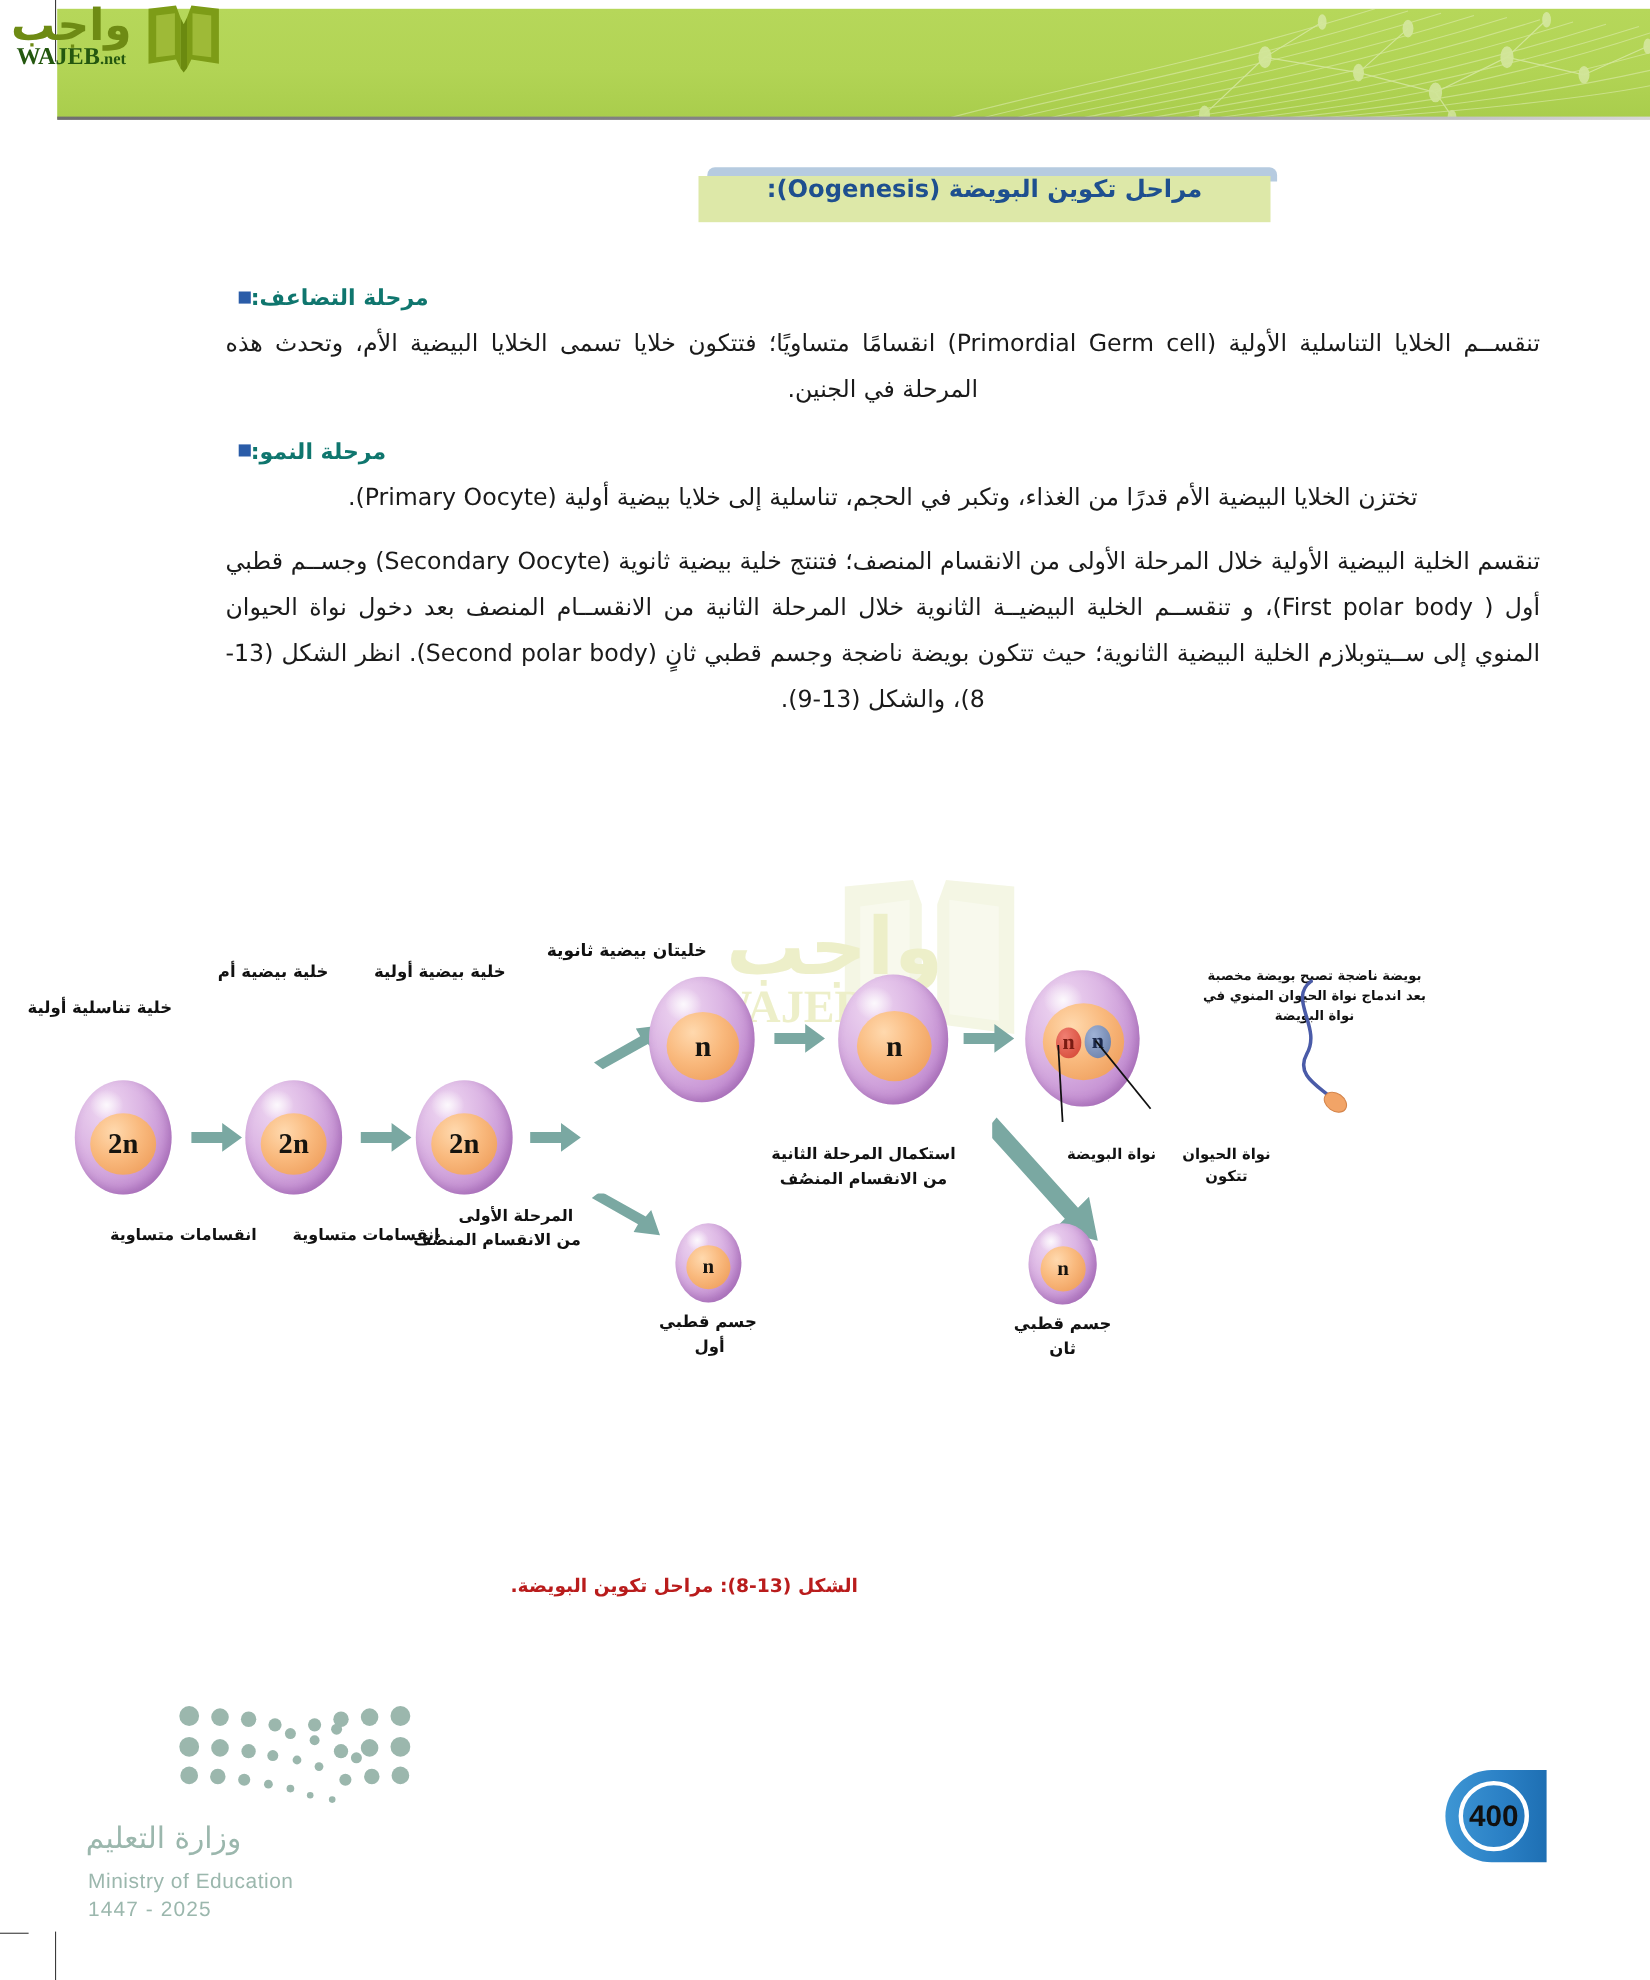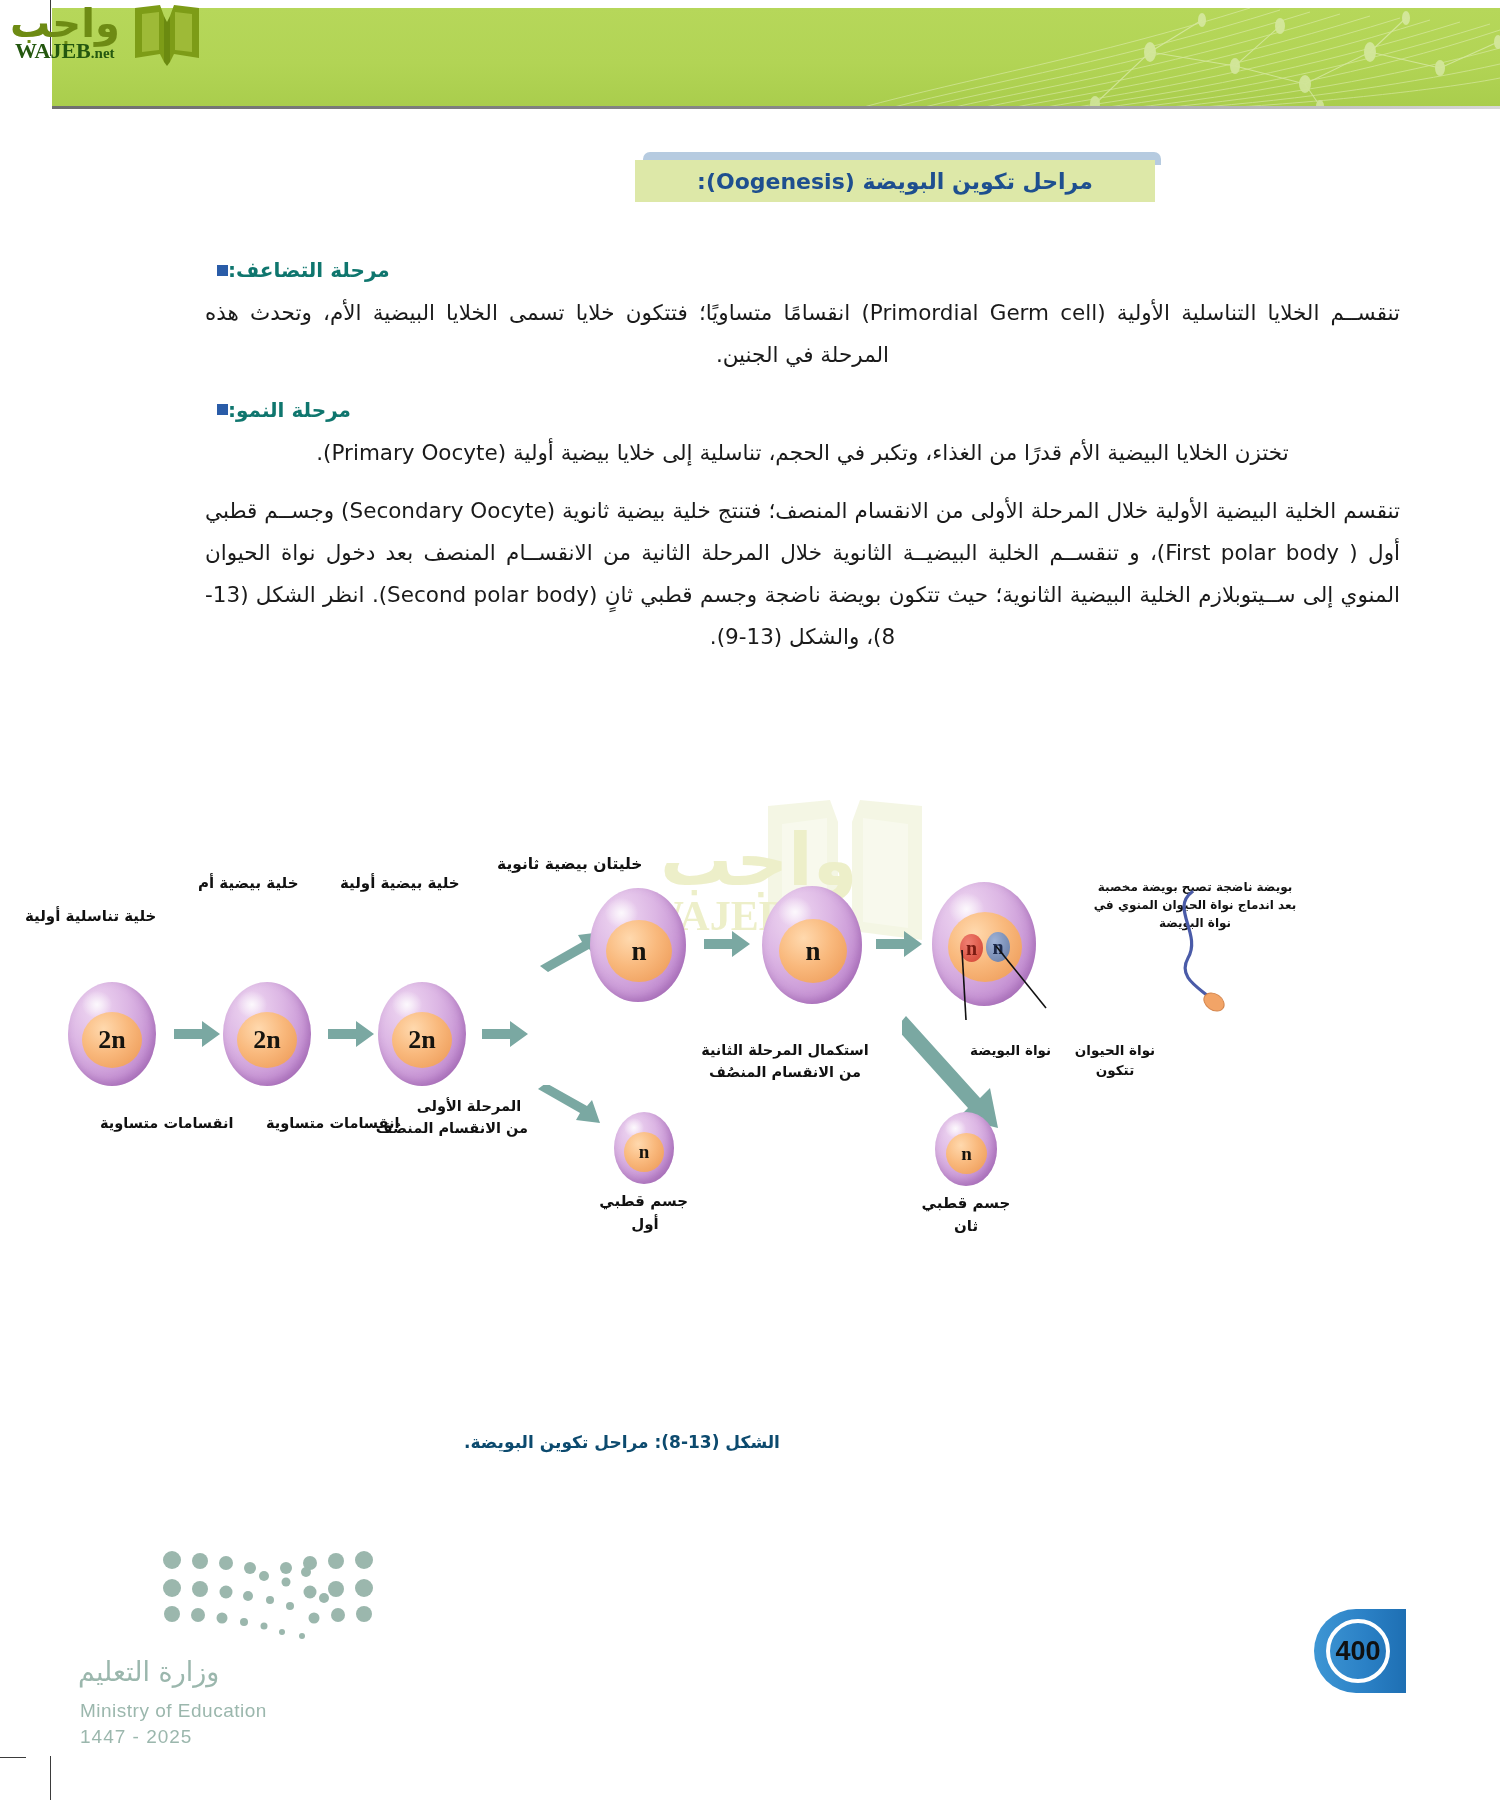--- a/index.html
+++ b/index.html
@@ -63,21 +63,21 @@
     right: 345px; top: 152px;
     width: 520px; height: 50px;
   }
   .title-shadow {
     position: absolute; left: 8px; top: 0; right: -6px; height: 13px;
     background: #b6cbe0; border-radius: 7px 7px 0 0;
   }
   .title-inner {
     position: absolute; left: 0; top: 8px; right: 0; height: 42px;
     background: #dde8a8;
-    display: flex; align-items: center; justify-content: center;
+    display: flex; justify-content: center;
   }
   .title-text {
     font-size: 22px; font-weight: bold; color: #1e4f8f;
     font-family: "DejaVu Sans", sans-serif; direction: rtl;
     white-space: nowrap;
   }
 
   
   .content {
     position: absolute;
@@ -153,21 +153,21 @@
     border-radius: 50%;
     background: radial-gradient(ellipse at 50% 50%, rgba(255,255,255,.85) 0%, rgba(255,255,255,0) 72%);
   }
 
   .arrow { position: absolute; }
 
   .caption {
     position: absolute; left: 0; top: 1432px; width: 1244px;
     text-align: center; direction: rtl;
     font-family: "DejaVu Sans", sans-serif;
-    font-size: 17px; font-weight: bold; color: #0c4a6e;
+    font-size: 17px; font-weight: bold; color: #b91c1c;
   }
 
   
   .moe { position: absolute; left: 78px; top: 1548px; width: 300px; }
   .moe-ar {
     position: absolute; left: 0; top: 108px; width: 300px;
     font-size: 27px; color: #9bb7ad; direction: rtl; text-align: left;
     font-family: "DejaVu Sans", sans-serif; letter-spacing: 1px;
   }
   .moe-en {

